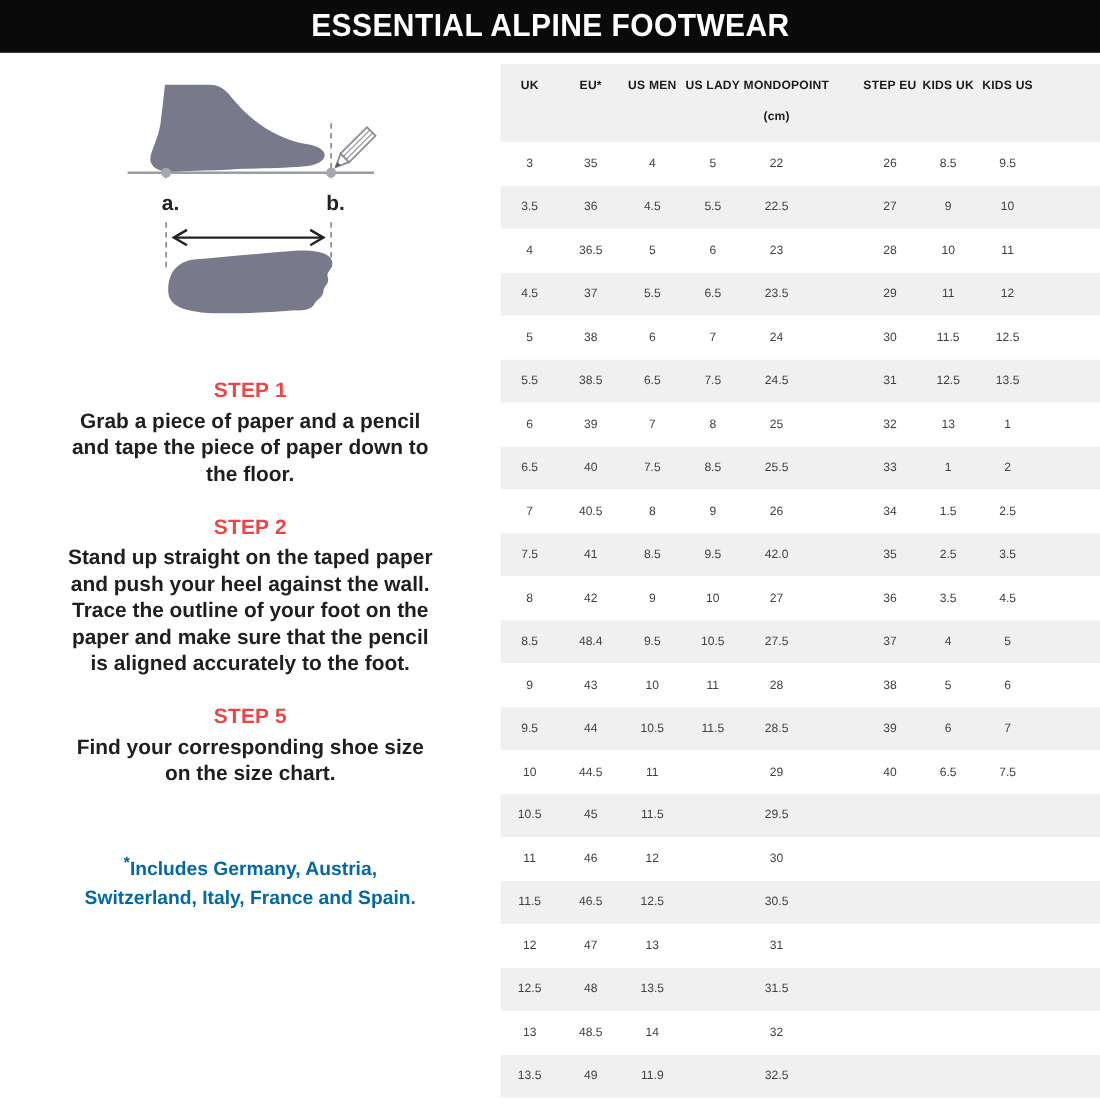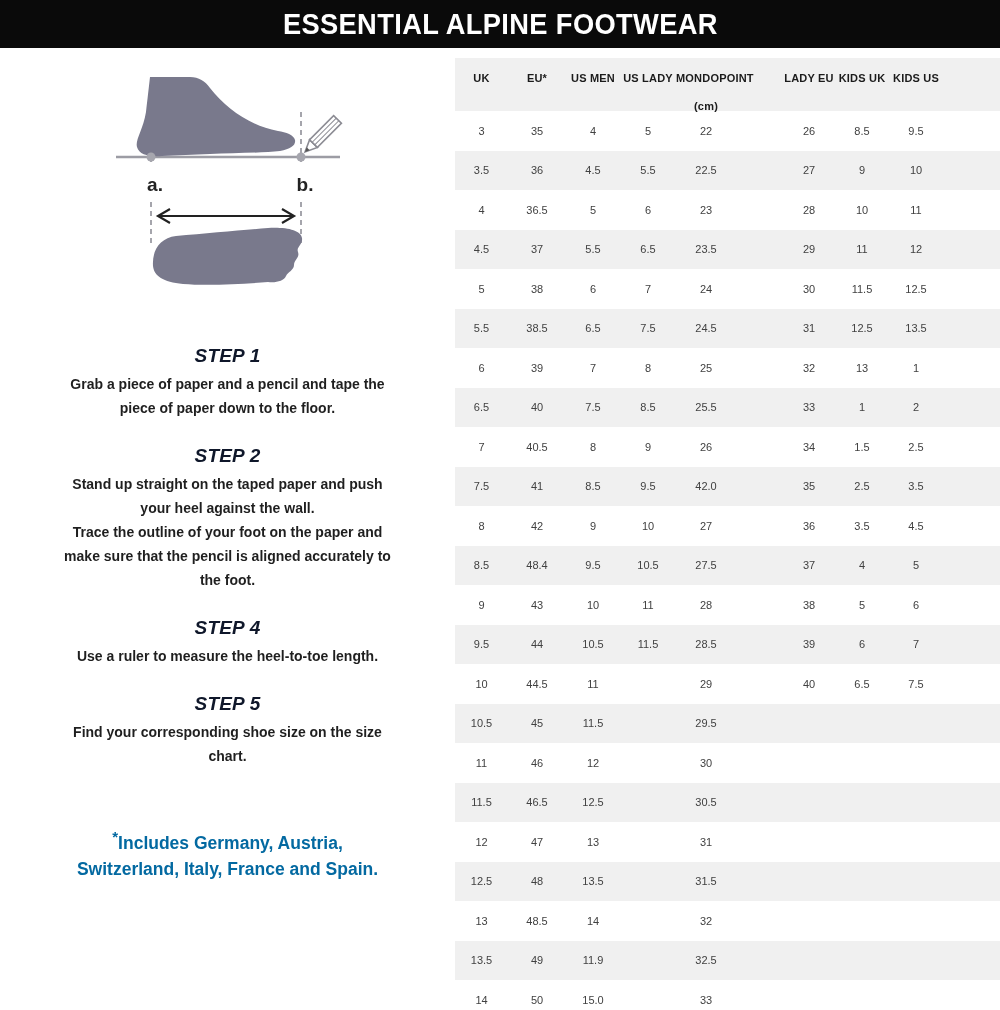--- a/index.html
+++ b/index.html
@@ -18,32 +18,32 @@
   .banner{position:absolute;left:0;top:0;width:1000px;height:48px;
     background:var(--banner);display:flex;align-items:center;justify-content:center;}
   .banner h1{color:#fff;font-size:29px;font-weight:700;letter-spacing:.4px;
     transform:scaleX(.94);white-space:nowrap;}
 
   
   .left{position:absolute;left:0;top:58px;width:455px;height:952px;background:#fff;
     text-align:center;color:var(--ink);}
   .diagram{display:block;margin:12px auto 0 auto;}
   .steps{margin-top:6px;}
-  .step h2{font-size:19px;font-weight:700;color:#0f172a;margin:25px 0 5px 0;letter-spacing:.2px;font-style:italic;}
-  .step p{font-size:14px;line-height:24px;font-weight:600;color:#1f1f1f;
+  .step h2{font-size:19px;font-weight:700;color:#ef4444;margin:25px 0 5px 0;letter-spacing:.2px;}
+  .step p{font-size:19px;line-height:24px;font-weight:600;color:#1f1f1f;
     max-width:335px;margin:0 auto;}
   .footnote{margin-top:56px;font-size:17.5px;font-weight:600;line-height:26px;
     max-width:330px;margin-left:auto;margin-right:auto;color:#0369a1;}
   .footnote sup{font-size:15px;font-weight:700;}
 
   
   .table{position:absolute;left:455px;top:58px;width:545px;height:952px;overflow:hidden;}
   .thead,.trow{display:grid;grid-template-columns:53px 58px 54px 56px 60px 46px 54px 52px 56px;
     width:545px;}
-  .thead{background:var(--row-alt);height:53px;padding-top:14px;}
+  .thead{background:var(--row-alt);height:71px;padding-top:14px;}
   .thead .cell{font-size:11px;font-weight:700;color:#1b1b1b;letter-spacing:.2px;}
   .trow{height:39.5px;align-items:center;background:#fff;}
   .trow.alt{background:var(--row-alt);}
   .cell{text-align:center;white-space:nowrap;font-size:11px;color:#414141;}
   .mondo-unit{display:block;margin-top:16px;font-weight:700;}
 
   
   .foot-fill{fill:var(--foot);}
   .dash{stroke:#8f8f98;stroke-width:1.6;stroke-dasharray:5 4;fill:none;}
   .gline{stroke:var(--line);stroke-width:2.4;fill:none;}
@@ -109,41 +109,37 @@
         <p>Grab a piece of paper and a pencil and tape the piece of paper down to the floor.</p>
       </div>
       <div class="step">
         <h2>STEP 2</h2>
         <p>Stand up straight on the taped paper and push your heel against the wall.</p>
       </div>
       <div class="step">
         <p>Trace the outline of your foot on the paper and make sure that the pencil is aligned accurately to the foot.</p>
       </div>
       <div class="step">
-        <h2>STEP 4</h2>
-        <p>Use a ruler to measure the heel-to-toe length.</p>
-      </div>
-      <div class="step">
         <h2>STEP 5</h2>
         <p>Find your corresponding shoe size on the size chart.</p>
       </div>
     </section>
 
     <p class="footnote"><sup>*</sup><span>Includes Germany, Austria, Switzerland, Italy, France and Spain.</span></p>
   </aside>
 
   <main class="table">
     <div class="thead">
       <div class="cell">UK</div>
       <div class="cell">EU*</div>
       <div class="cell">US MEN</div>
       <div class="cell">US LADY</div>
       <div class="cell"><span>MONDOPOINT</span><span class="mondo-unit">(cm)</span></div>
       <div class="cell"></div>
-      <div class="cell">LADY EU</div>
+      <div class="cell">STEP EU</div>
       <div class="cell">KIDS UK</div>
       <div class="cell">KIDS US</div>
     </div>
     <div>
         <div class="trow">
           <div class="cell">3</div>
           <div class="cell">35</div>
           <div class="cell">4</div>
           <div class="cell">5</div>
           <div class="cell">22</div>

